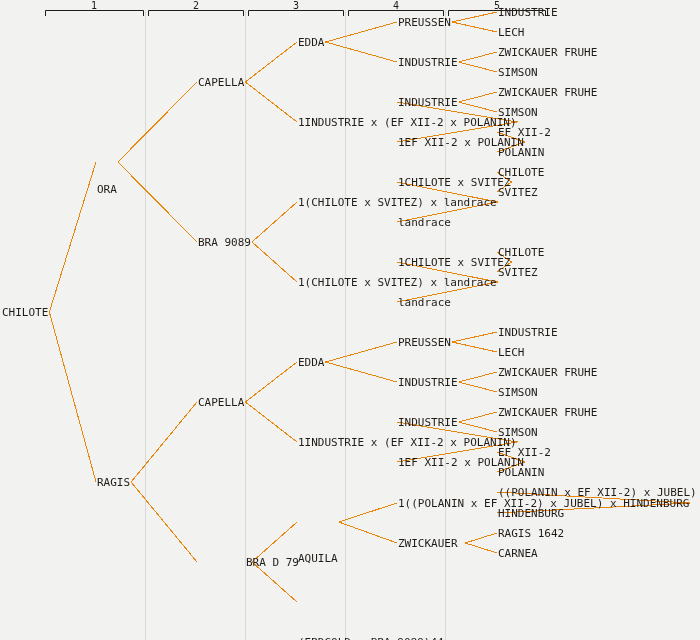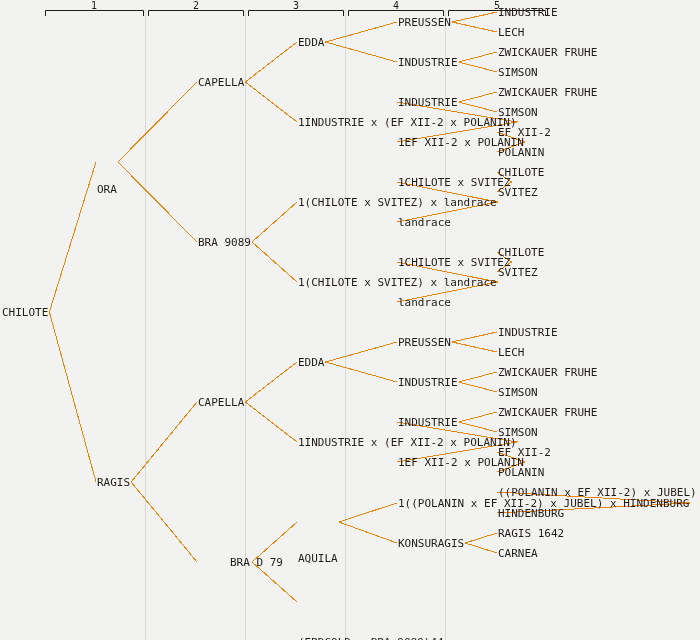--- a/index.html
+++ b/index.html
@@ -121,21 +121,21 @@
       <div class="col-num" style="left: 376px; top: 1px; width: 40px;">4</div>
       <div class="col-num" style="left: 477px; top: 1px; width: 40px;">5</div>
     </div>
   <div id="label-layer">
       <div class="node-label" style="left: 2px; top: 307px;">CHILOTE</div>
       <div class="node-label" style="left: 97px; top: 157px; margin-top: 27px;">ORA</div>
       <div class="node-label" style="left: 97px; top: 477px;">RAGIS</div>
       <div class="node-label" style="left: 198px; top: 77px;">CAPELLA</div>
       <div class="node-label" style="left: 198px; top: 237px;">BRA 9089</div>
       <div class="node-label" style="left: 198px; top: 397px;">CAPELLA</div>
-      <div class="node-label" style="left: 182px; top: 557px; padding-left: 48px;">BRA D 79</div>
+      <div class="node-label" style="left: 198px; top: 557px; padding-left: 48px;">BRA D 79</div>
       <div class="node-label" style="left: 298px; top: 37px;">EDDA</div>
       <div class="node-label" style="left: 298px; top: 117px;">1INDUSTRIE x (EF XII-2 x POLANIN)</div>
       <div class="node-label" style="left: 298px; top: 197px;">1(CHILOTE x SVITEZ) x landrace</div>
       <div class="node-label" style="left: 298px; top: 277px;">1(CHILOTE x SVITEZ) x landrace</div>
       <div class="node-label" style="left: 298px; top: 357px;">EDDA</div>
       <div class="node-label" style="left: 298px; top: 437px;">1INDUSTRIE x (EF XII-2 x POLANIN)</div>
       <div class="node-label" style="left: 298px; top: 517px; margin-top: 36px;">AQUILA</div>
       <div class="node-label" style="left: 298px; top: 597px; margin-top: 40px;">(ERDGOLD x BRA 9089)44</div>
       <div class="node-label" style="left: 398px; top: 17px;">PREUSSEN</div>
       <div class="node-label" style="left: 398px; top: 57px;">INDUSTRIE</div>
@@ -143,21 +143,21 @@
       <div class="node-label" style="left: 398px; top: 137px;">1EF XII-2 x POLANIN</div>
       <div class="node-label" style="left: 398px; top: 177px;">1CHILOTE x SVITEZ</div>
       <div class="node-label" style="left: 398px; top: 217px;">landrace</div>
       <div class="node-label" style="left: 398px; top: 257px;">1CHILOTE x SVITEZ</div>
       <div class="node-label" style="left: 398px; top: 297px;">landrace</div>
       <div class="node-label" style="left: 398px; top: 337px;">PREUSSEN</div>
       <div class="node-label" style="left: 398px; top: 377px;">INDUSTRIE</div>
       <div class="node-label" style="left: 398px; top: 417px;">INDUSTRIE</div>
       <div class="node-label" style="left: 398px; top: 457px;">1EF XII-2 x POLANIN</div>
       <div class="node-label" style="left: 398px; top: 498px;">1((POLANIN x EF XII-2) x JUBEL) x HINDENBURG</div>
-      <div class="node-label" style="left: 398px; top: 538px;">KONSURAGIS</div>
+      <div class="node-label" style="left: 398px; top: 538px;">ZWICKAUER</div>
       <div class="node-label" style="left: 498px; top: 7px;">INDUSTRIE</div>
       <div class="node-label" style="left: 498px; top: 27px;">LECH</div>
       <div class="node-label" style="left: 498px; top: 47px;">ZWICKAUER FRUHE</div>
       <div class="node-label" style="left: 498px; top: 67px;">SIMSON</div>
       <div class="node-label" style="left: 498px; top: 87px;">ZWICKAUER FRUHE</div>
       <div class="node-label" style="left: 498px; top: 107px;">SIMSON</div>
       <div class="node-label" style="left: 498px; top: 127px;">EF XII-2</div>
       <div class="node-label" style="left: 498px; top: 147px;">POLANIN</div>
       <div class="node-label" style="left: 498px; top: 167px;">CHILOTE</div>
       <div class="node-label" style="left: 498px; top: 187px;">SVITEZ</div>

